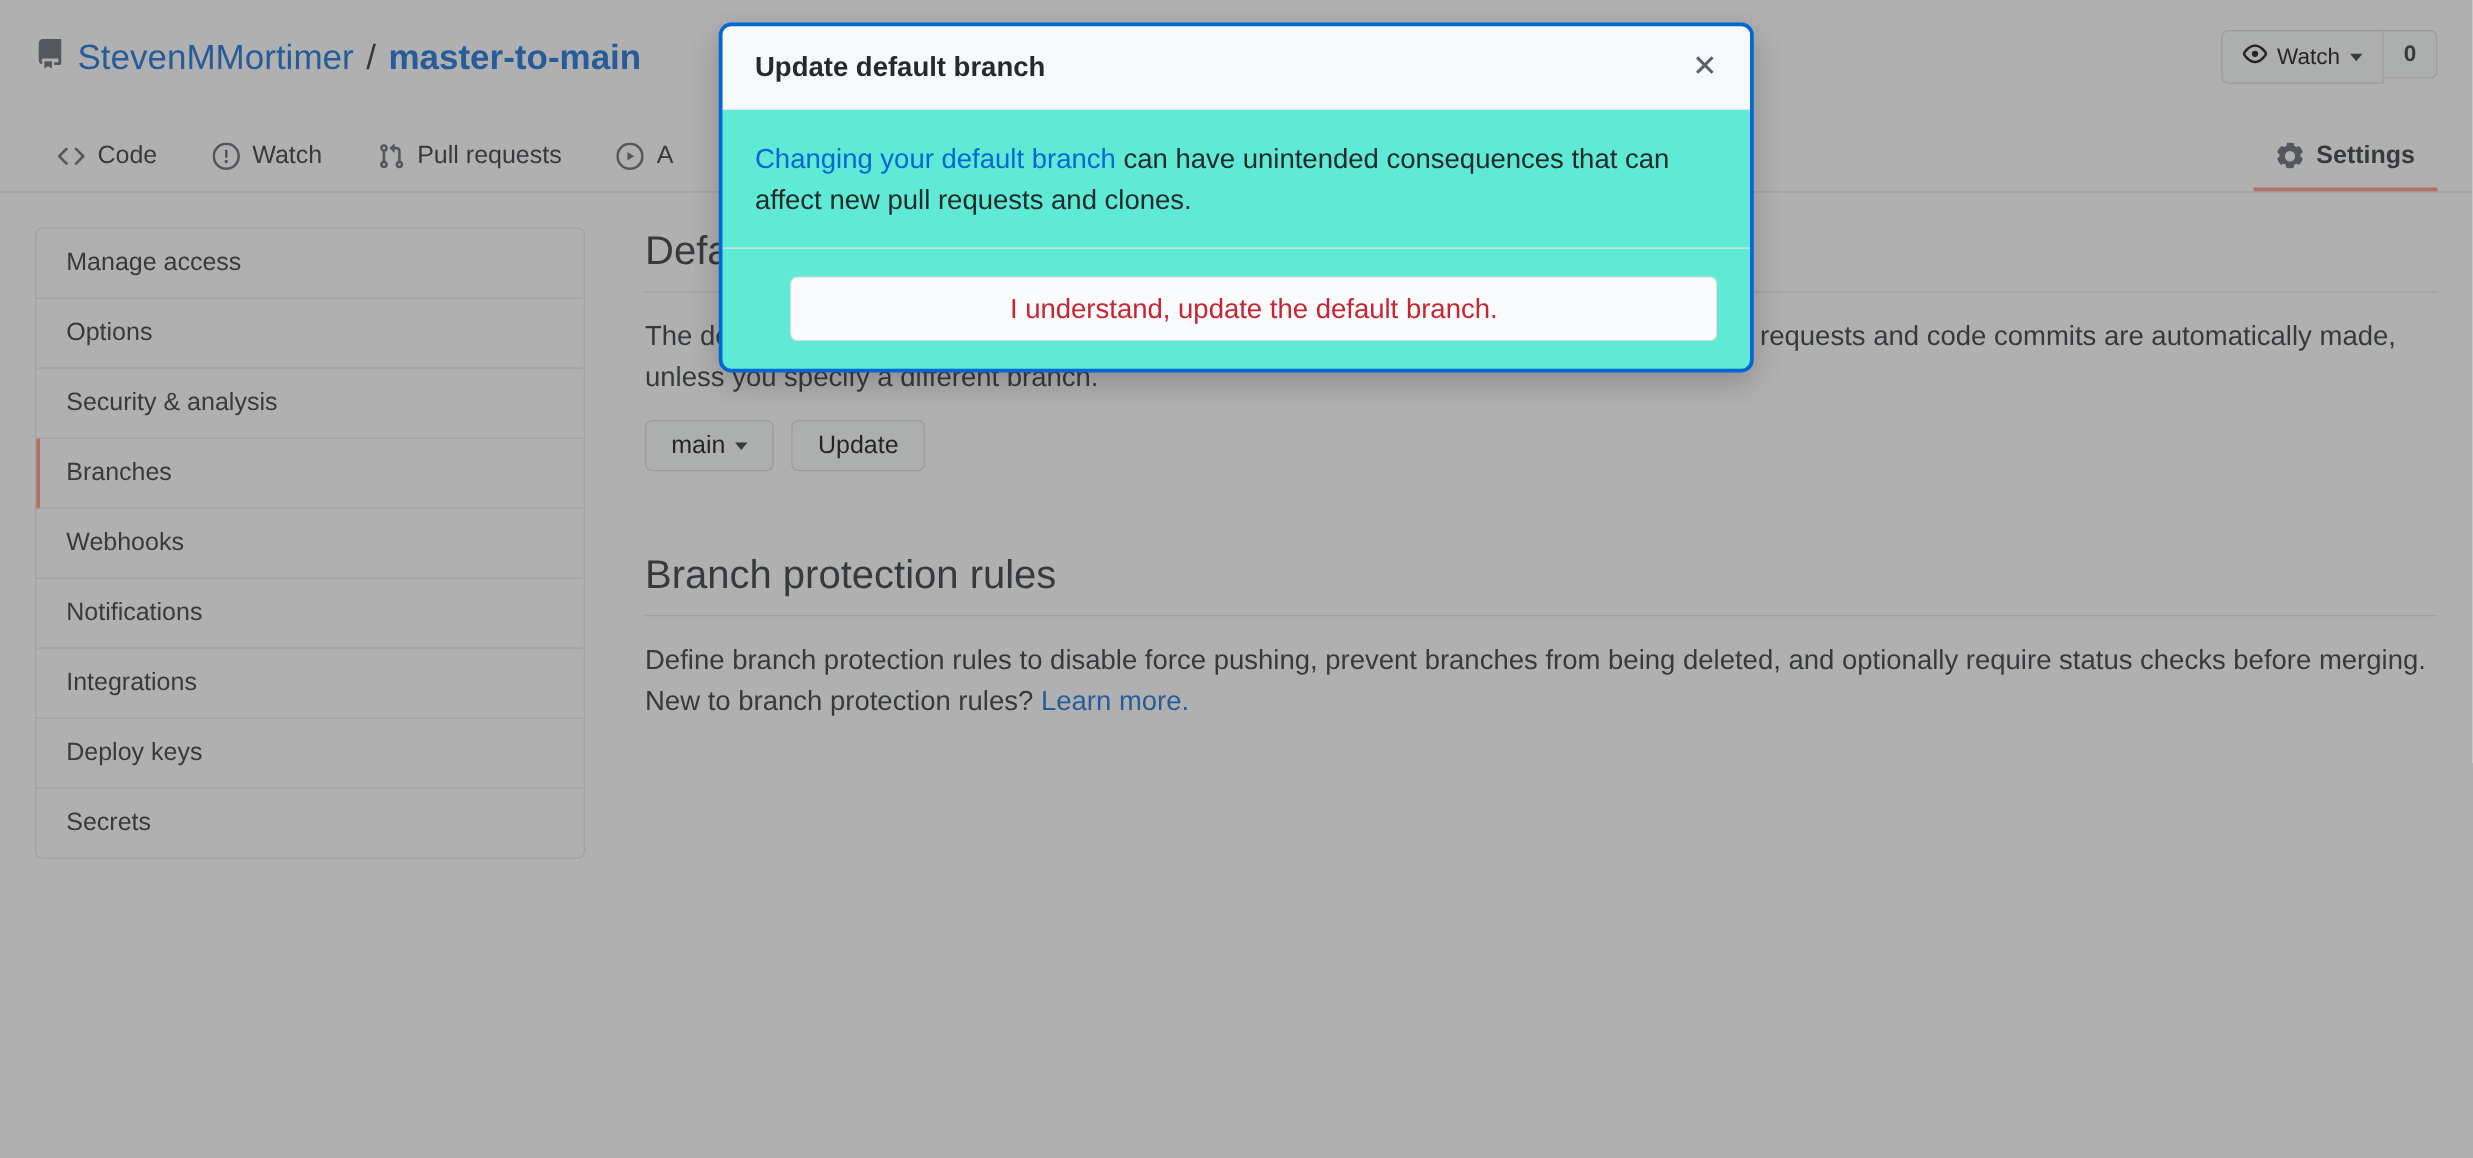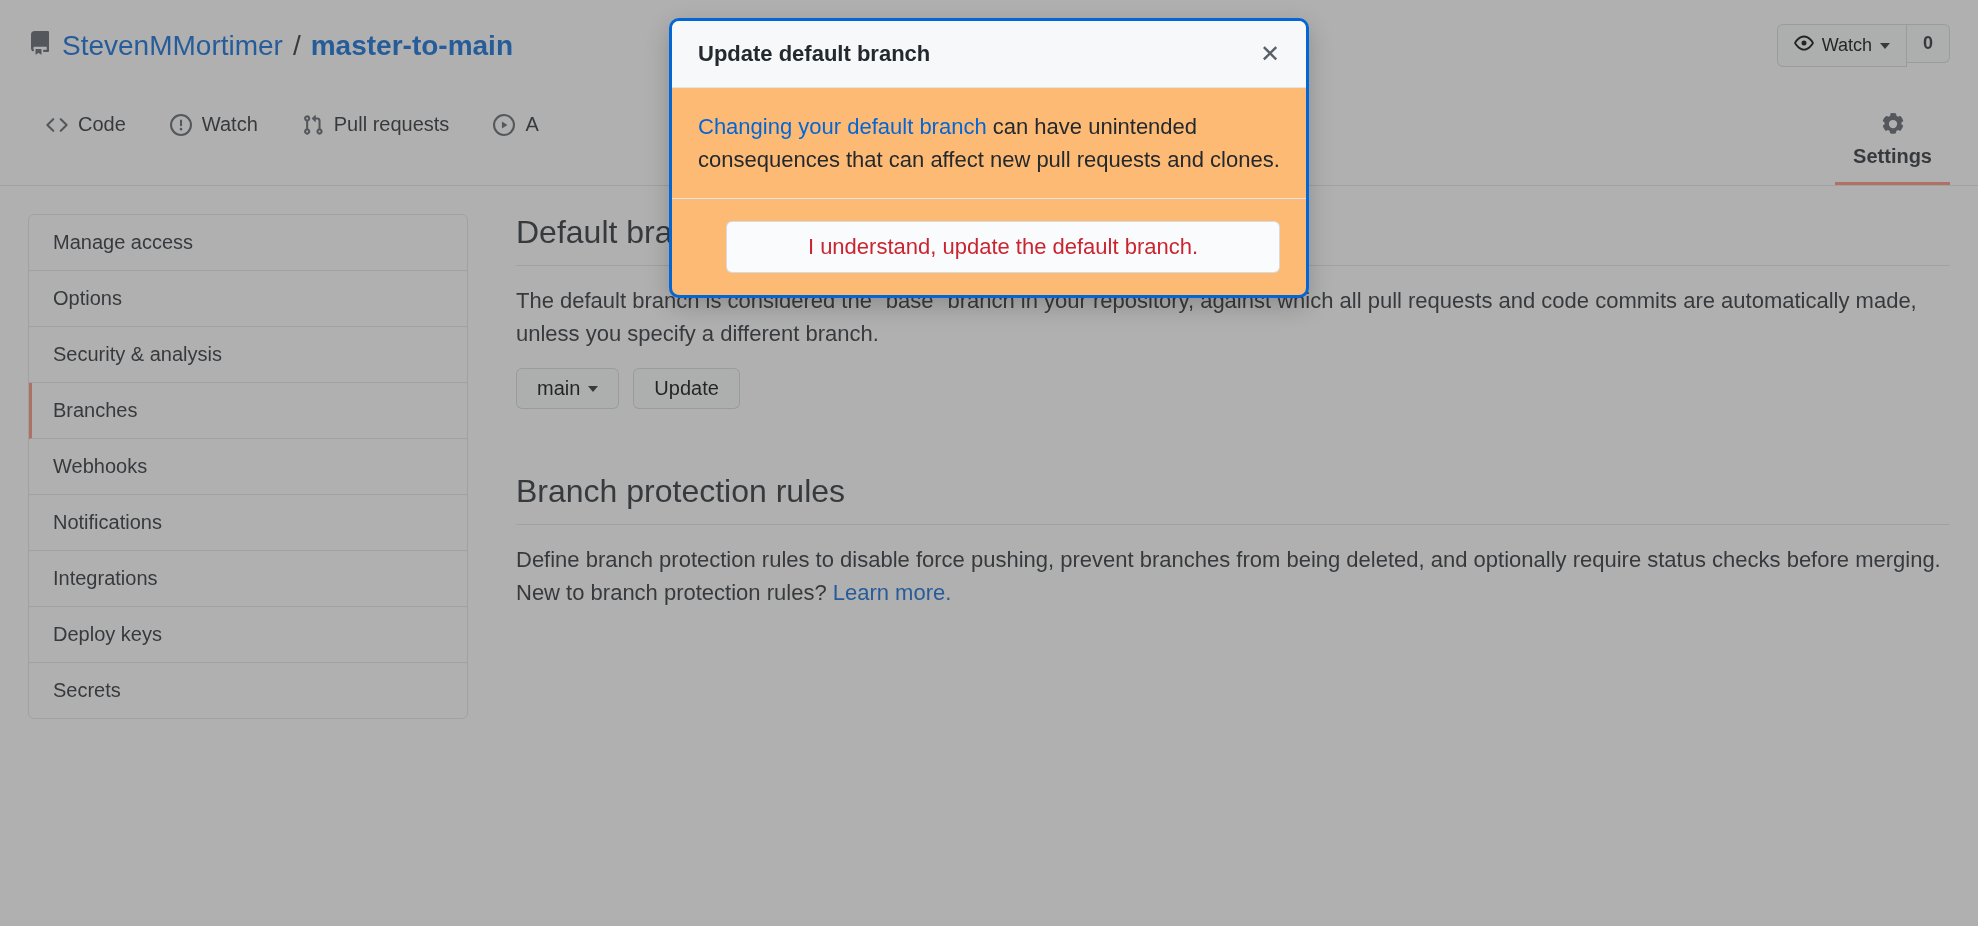--- a/index.html
+++ b/index.html
@@ -77,21 +77,21 @@
 .repo-nav .tab {
   display: flex;
   align-items: center;
   gap: 10px;
   padding: 14px 18px;
   font-size: 20px;
   cursor: pointer;
   color: #24292e;
   border-bottom: 3px solid transparent;
 }
-.repo-nav .tab.active { border-bottom-color: #fd8c73; font-weight:600;flex-direction:column;}
+.repo-nav .tab.active { border-bottom-color: #fd8c73; font-weight:600;}
 .repo-nav .spacer { flex: 1; }
 .repo-nav .tab svg { color: #586069; }
 
 
 .main {
   display: flex;
   padding: 28px;
   gap: 48px;
 }
 .sidebar {
@@ -157,22 +157,22 @@
   position: absolute;
   inset: 0;
   background: rgba(80,80,80,0.45);
   display: flex;
   justify-content: center;
   z-index: 100;
 }
 .modal {
   position: absolute;
   top: 18px;
-  width: 640px;
-  background: #fdba74;
+  width: 828px;
+  background: #5eead4;
   border: 3px solid #0366d6;
   border-radius: 10px;
   box-shadow: 0 8px 24px rgba(0,0,0,0.2);
   overflow: hidden;
 }
 .modal-header {
   display: flex;
   justify-content: space-between;
   align-items: center;
   padding: 20px 26px;

